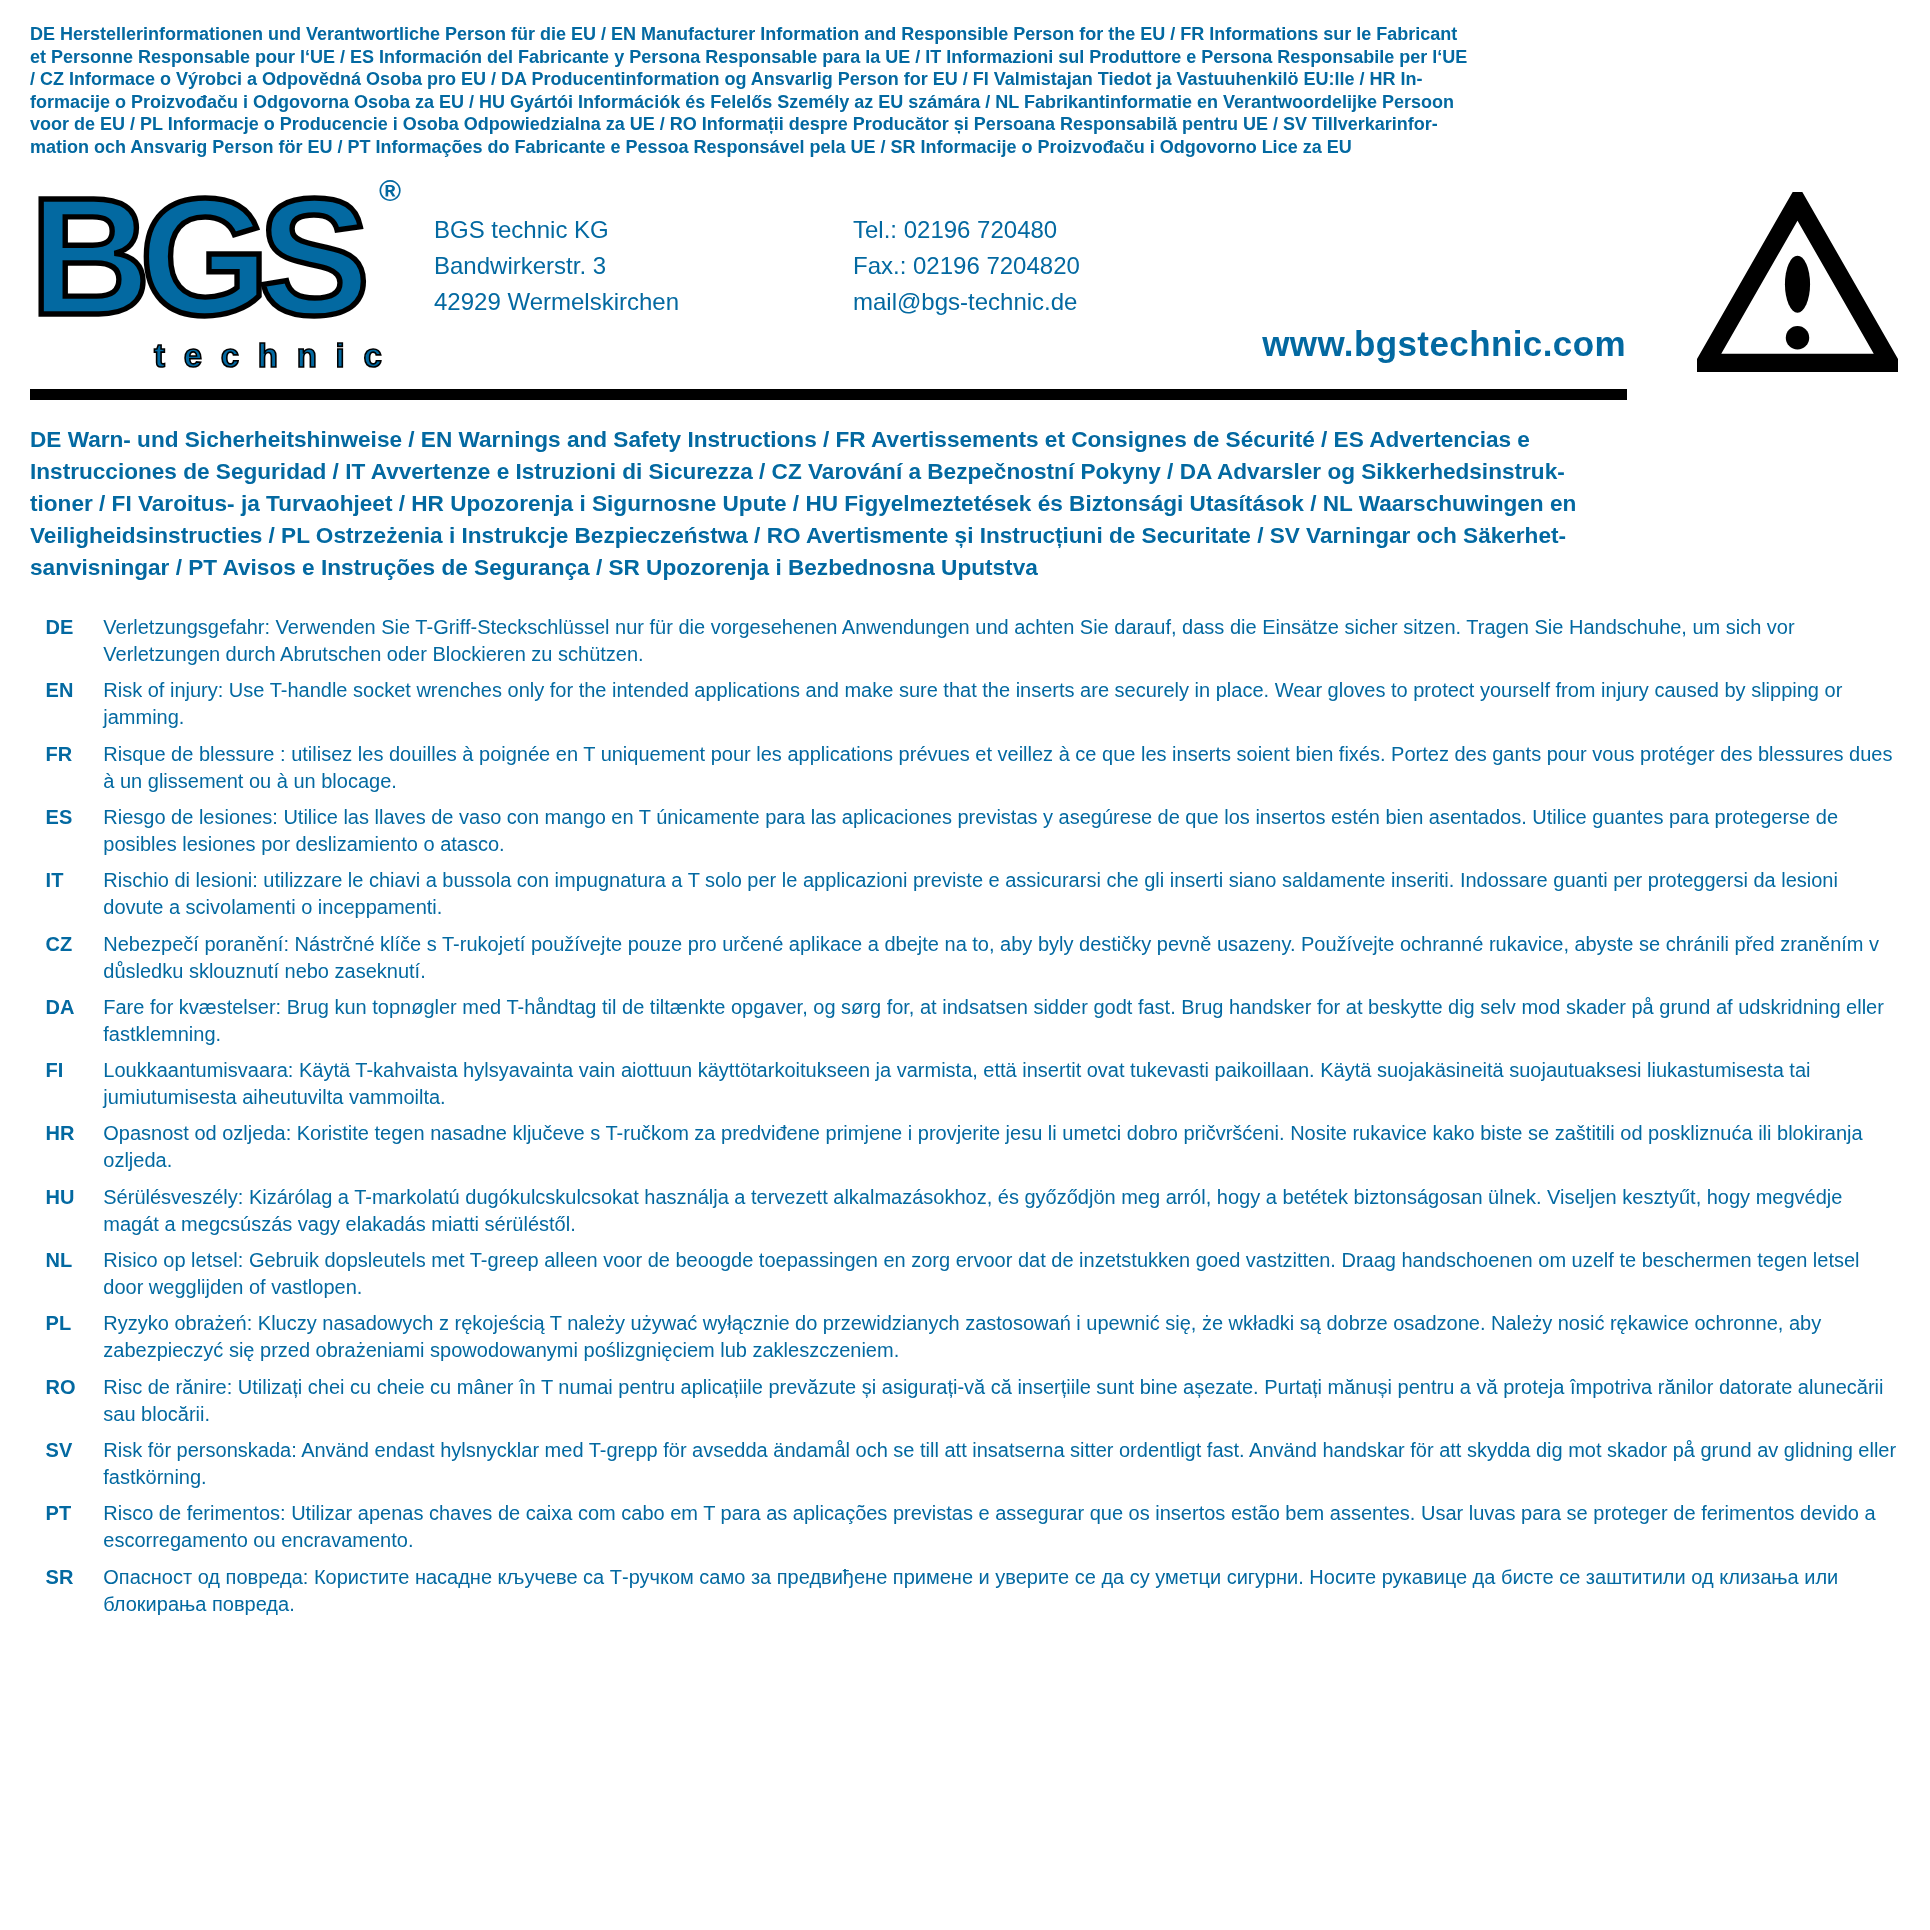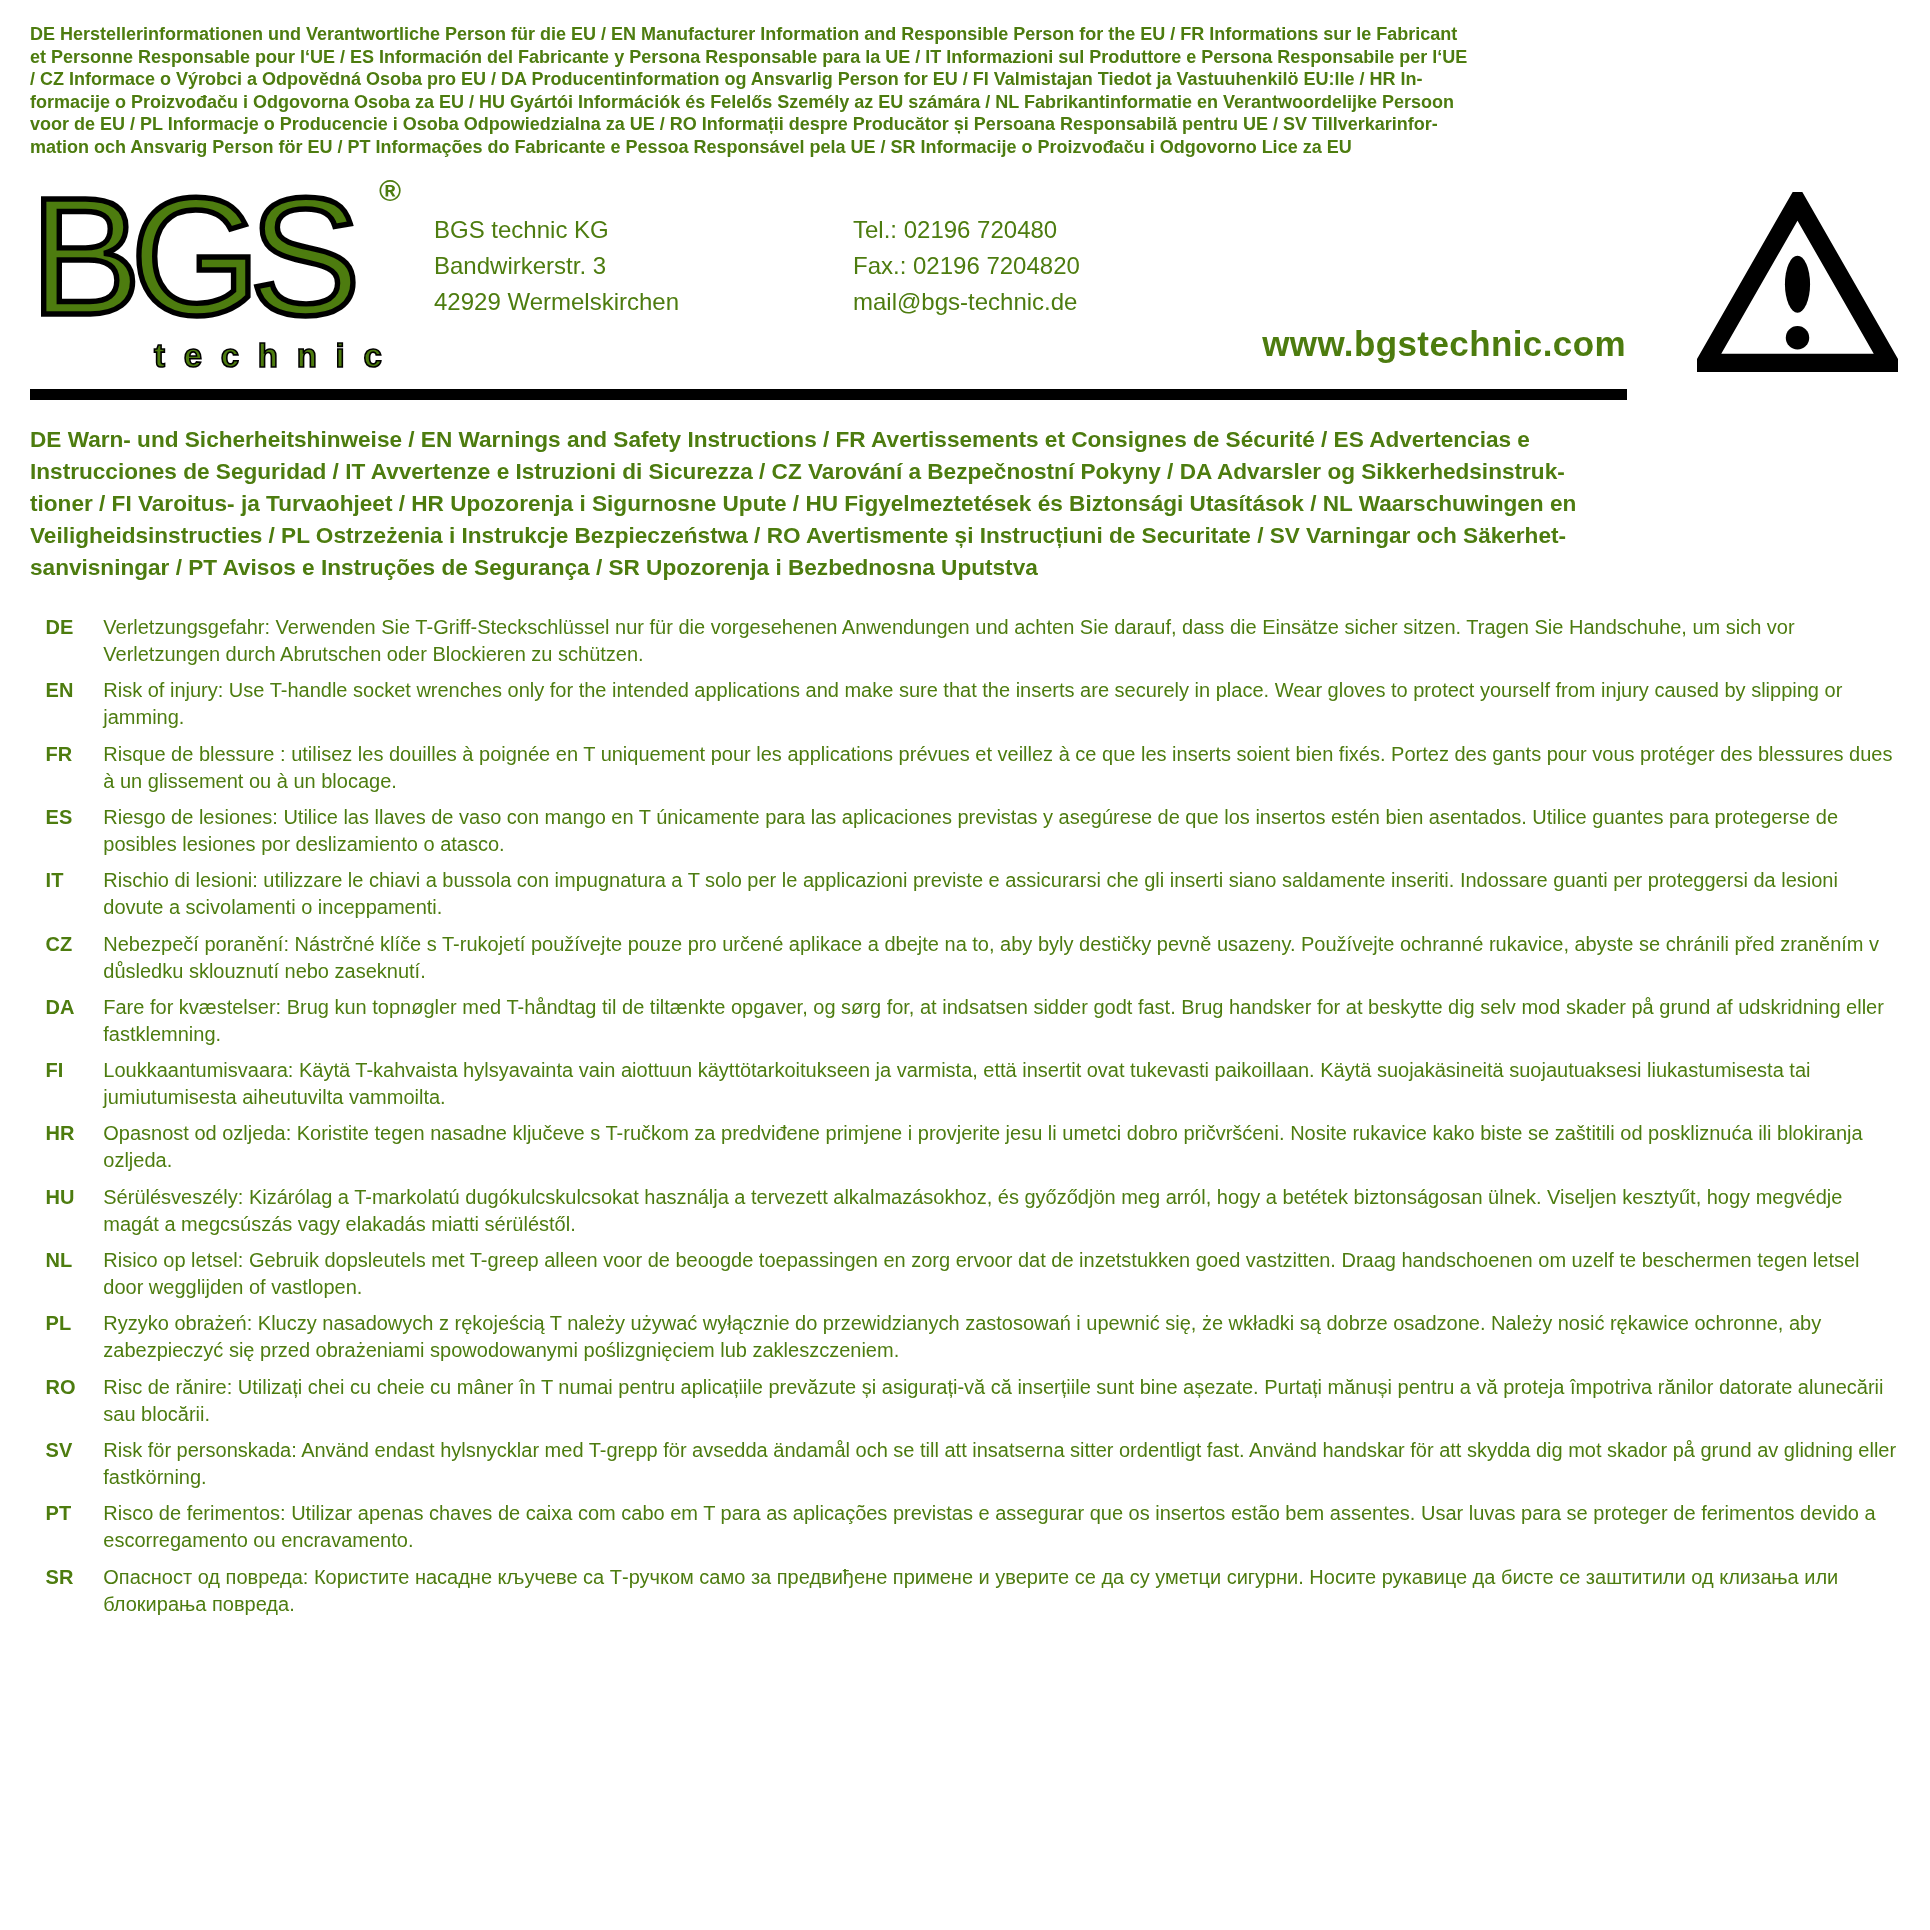--- a/index.html
+++ b/index.html
@@ -1,42 +1,42 @@
 <!DOCTYPE html>
 <html style="font-size:12.5px"><head>
 <meta charset="utf-8">
 <style>
   html,body{margin:0;padding:0;background:#fff;}
   .page{
     position:relative;
     width:1930px;height:1930px;
     box-sizing:border-box;
     background:#ffffff;
-    color:#4d7c0f;
+    color:#0369a1;
     font-family:"Liberation Sans", sans-serif;
     padding:23px 30px 0 30px;
     overflow:hidden;
   }
   .mfr-header{
     font-weight:bold;
     font-size:18px;
     line-height:22.6px;
     white-space:pre-line;
     letter-spacing:0px;
   }
   .brand-row{
     position:relative;
     margin-top:30px;
     height:188px;
   }
   .logo{
     position:absolute;left:0;top:-11px;width:389px;height:195px;
   }
   .logo-main{
-    font-weight:normal;
+    font-weight:bold;
     font-size:167px;
     line-height:156px;
     letter-spacing:-11px;
     -webkit-text-stroke:5.4px #000;
   }
   .logo-reg{
     position:absolute;top:-3.1px;left:349px;
     font-size:30px;font-weight:bold;
     -webkit-text-stroke:0;
   }

